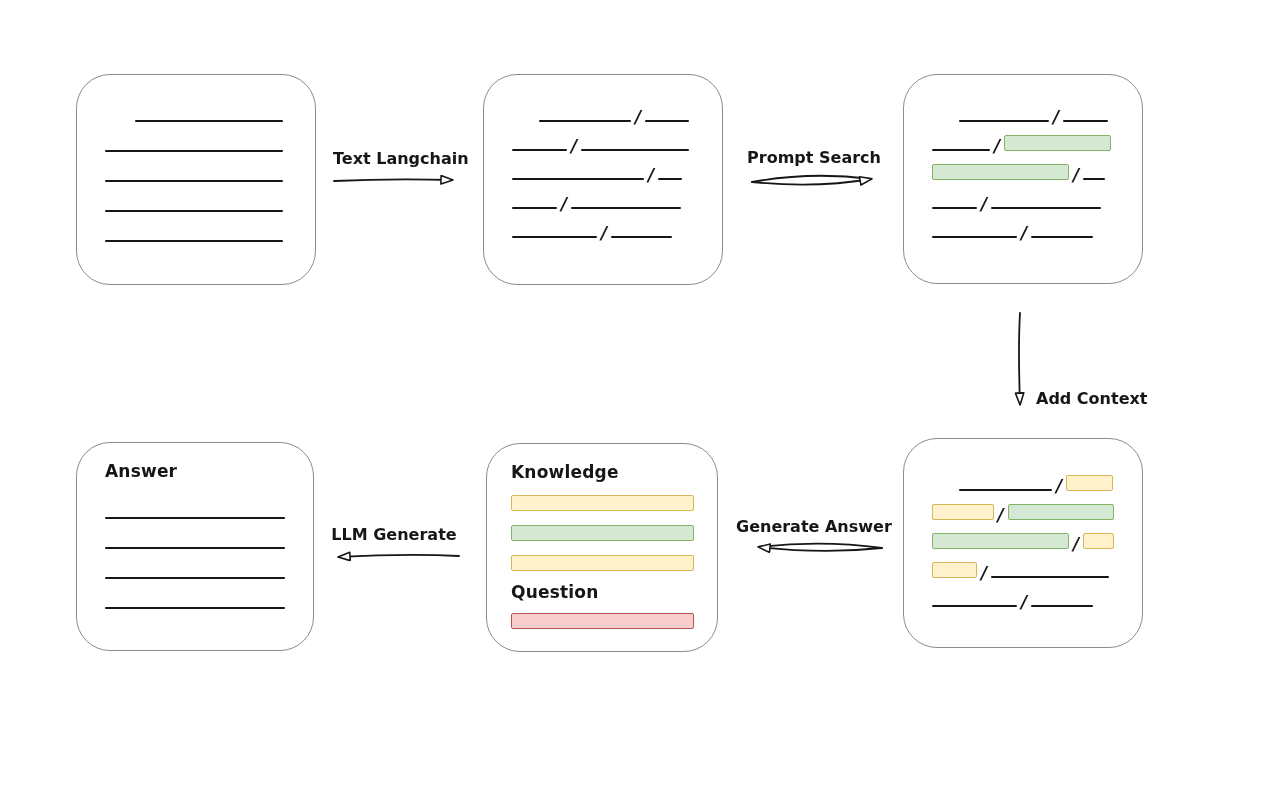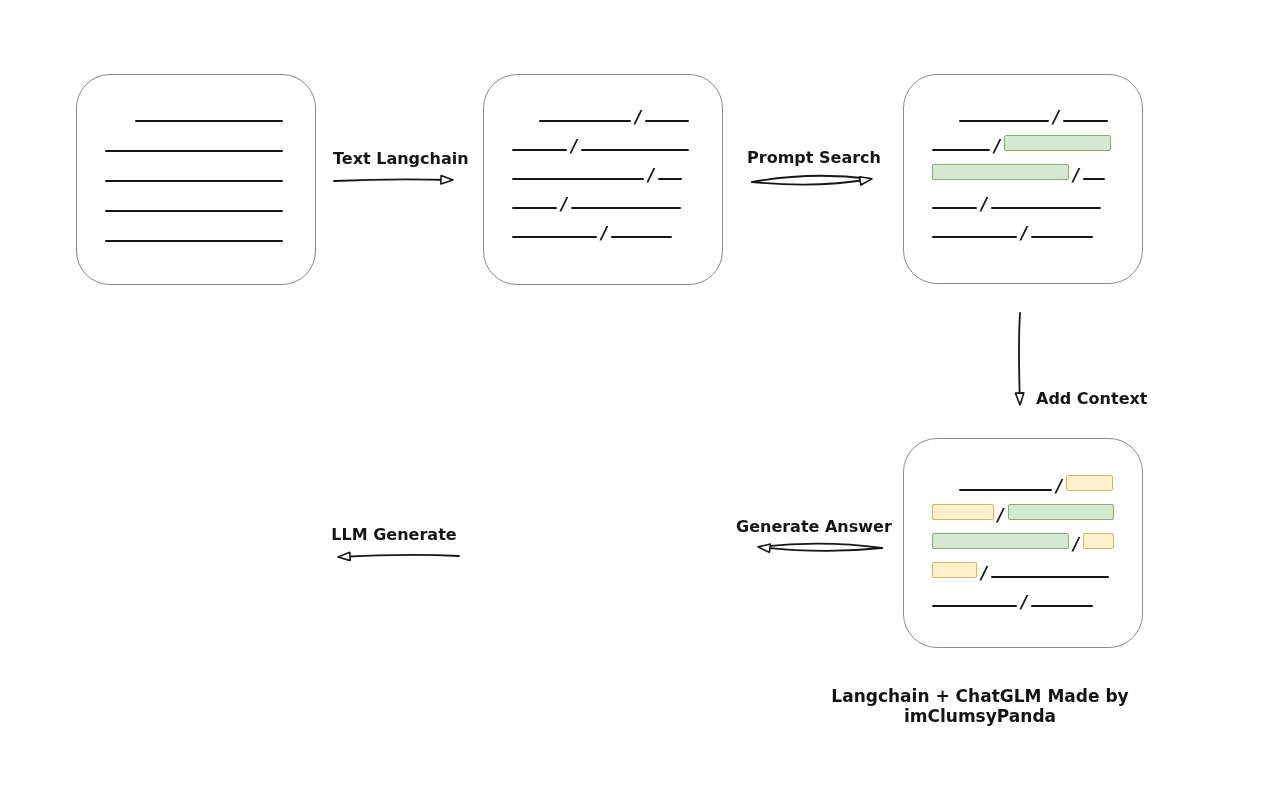--- a/index.html
+++ b/index.html
@@ -145,21 +145,50 @@
           <span class="hline" style="width: 118px;"></span>
         </div>
         <div class="seg-row">
           <span class="hline" style="width: 85px;"></span>
           <span class="slash">/</span>
           <span class="hline" style="width: 62px;"></span>
         </div>
       </div>
   </div>
 
-
+  <div class="node" style="left:486px;top:443px;width:232px;height:209px;padding:18px 24px;">
+    <div class="box-label">Knowledge</div>
+    <div class="bars">
+        <div class="bar yellow"></div>
+        <div class="bar green"></div>
+        <div class="bar yellow"></div>
+      </div>
+    <div class="box-label" style="margin-top:-3px;">Question</div>
+    <div class="bars" style="margin-top:11px;">
+        <div class="bar red"></div>
+      </div>
+  </div>
+
+  <div class="node" style="left:76px;top:442px;width:238px;height:209px;padding:18px 28px;">
+    <div class="box-label">Answer</div>
+    <div class="lines" style="padding:8px 0 0 0;">
+        <div class="line-row">
+          <span class="hline" style="width: 180px;"></span>
+        </div>
+        <div class="line-row">
+          <span class="hline" style="width: 180px;"></span>
+        </div>
+        <div class="line-row">
+          <span class="hline" style="width: 180px;"></span>
+        </div>
+        <div class="line-row">
+          <span class="hline" style="width: 180px;"></span>
+        </div>
+      </div>
+  </div>
 
   <svg class="arrows" width="1262" height="792" viewBox="0 0 1262 792">
     <defs>
       <marker id="ah" markerWidth="15" markerHeight="12" refX="12" refY="5" orient="auto" markerUnits="userSpaceOnUse">
         <path d="M1,0.8 L13,5 L1,9.2 Z" fill="#ffffff" stroke="#161616" stroke-width="1.6" stroke-linejoin="round"></path>
       </marker>
     </defs>
     <g stroke="#161616" stroke-width="1.8" fill="none" stroke-linecap="round">
       <path d="M334,181 C 378,179 415,179 452,180" marker-end="url(#ah)"></path>
       <path d="M752,182 C 796,174 840,175 871,179"></path>
@@ -170,14 +199,13 @@
       <path d="M459,556 C 418,554 378,555 339,557" marker-end="url(#ah)"></path>
     </g>
   </svg>
 
   <div class="arrow-label" style="left:333px;top:149px;width:132px;">Text Langchain</div>
   <div class="arrow-label" style="left:744px;top:148px;width:140px;">Prompt Search</div>
   <div class="arrow-label" style="left:1036px;top:353px;margin-top:36px;">Add Context</div>
   <div class="arrow-label" style="left:736px;top:517px;width:150px;">Generate Answer</div>
   <div class="arrow-label" style="left:325px;top:525px;width:138px;">LLM Generate</div>
 
-  <div class="caption">Langchain + ChatGLM Made by imClumsyPanda</div>
 </div>
 
 </body></html>

